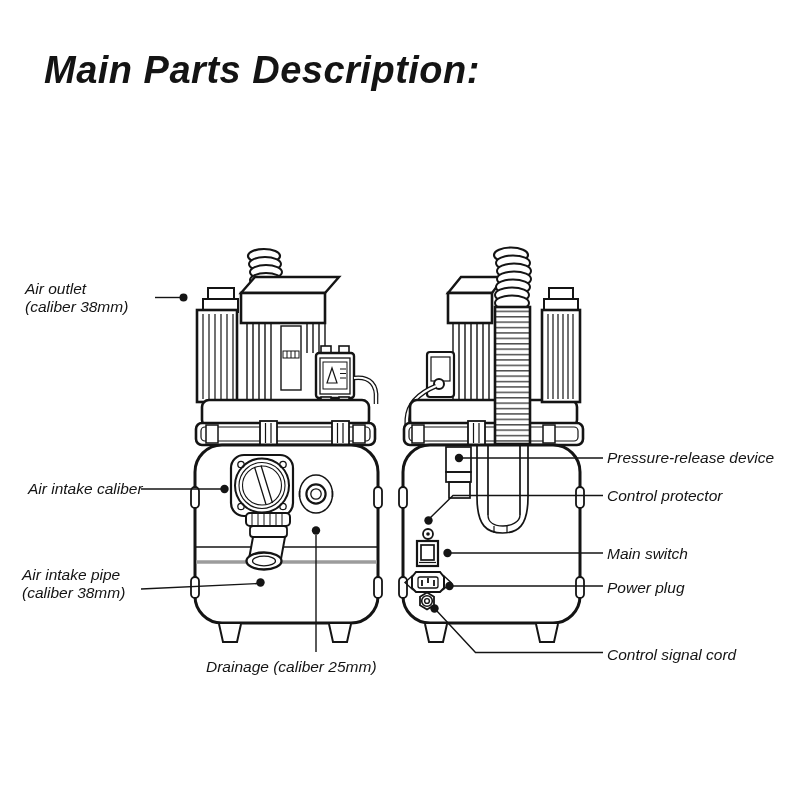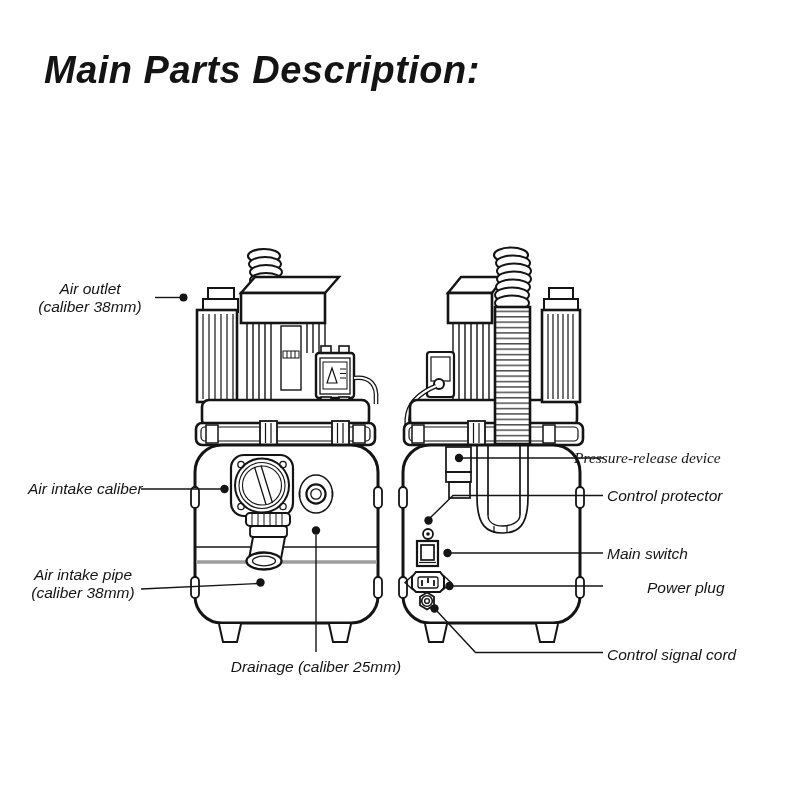--- a/index.html
+++ b/index.html
@@ -5,21 +5,21 @@
   html,body{margin:0;padding:0;background:#fff;}
   body{width:800px;height:800px;position:relative;overflow:hidden;
        font-family:"Liberation Sans",sans-serif;}
   .stage{position:absolute;left:0;top:0;width:661px;height:800px;background:var(--background,#fff);}
   .diagram-svg{position:absolute;left:0;top:0;}
   .title{position:absolute;left:44px;top:49px;
          font-style:italic;font-weight:bold;font-size:38px;letter-spacing:.5px;
          color:var(--line,#141414);white-space:nowrap;}
   .lbl{position:absolute;font-style:italic;font-size:15.5px;line-height:18px;
        color:var(--line,#141414);white-space:nowrap;}
-  .lbl.center{text-align:center;white-space:normal;}
+  .lbl.center{text-align:left;white-space:normal;}
 </style>
 </head>
 <body>
 
 <div class="stage">
 
   <div class="title">Main Parts Description:</div>
 
   <svg class="diagram-svg" width="800" height="800" viewBox="0 0 800 800">
     <defs>
@@ -265,22 +265,22 @@
 
   <div class="lbl" style="left:28px;top:480px;">Air intake caliber</div>
 
   <div class="lbl center" style="left:22px;top:566px;width:122px;">
     <div>Air intake pipe</div>
     <div>(caliber 38mm)</div>
   </div>
 
   <div class="lbl center" style="left:206px;top:658px;width:220px;">Drainage (caliber 25mm)</div>
 
-  <div class="lbl" style="left:574px;top:449px;font-family:Liberation Serif, serif;">Pressure-release device</div>
+  <div class="lbl" style="left:607px;top:449px;">Pressure-release device</div>
 
   <div class="lbl" style="left:607px;top:487px;">Control protector</div>
 
   <div class="lbl" style="left:607px;top:545px;">Main switch</div>
 
-  <div class="lbl" style="left:607px;top:579px;margin-left:40px;">Power plug</div>
+  <div class="lbl" style="left:607px;top:579px;">Power plug</div>
 
   <div class="lbl" style="left:607px;top:646px;">Control signal cord</div>
 </div>
 
 </body></html>

